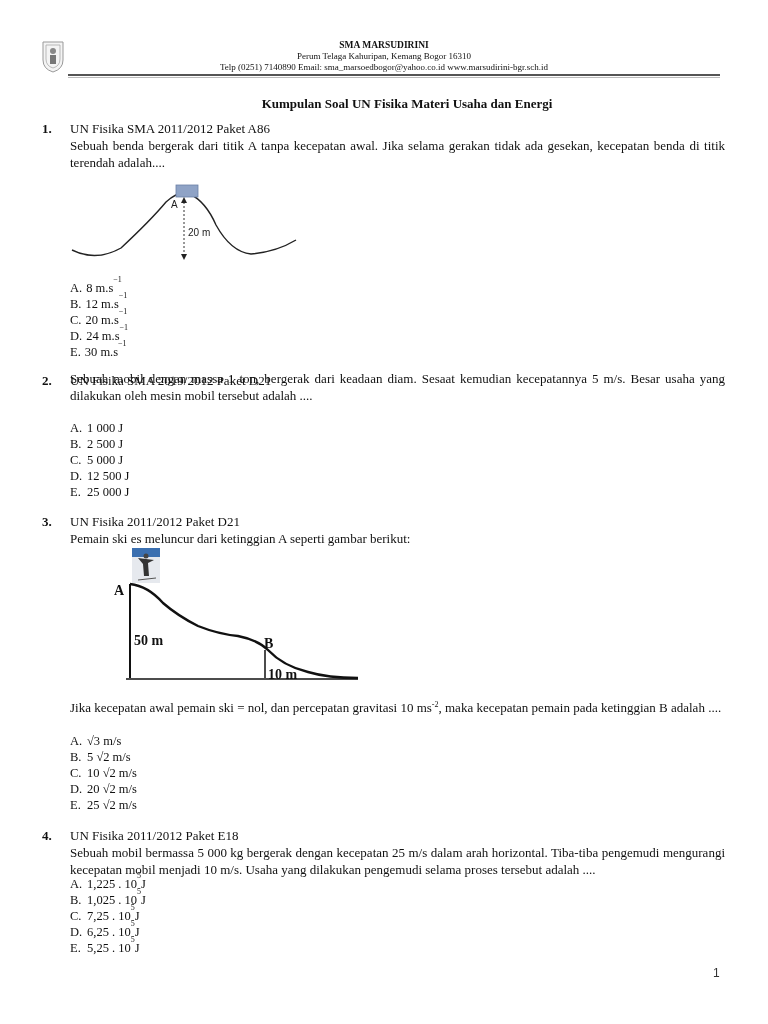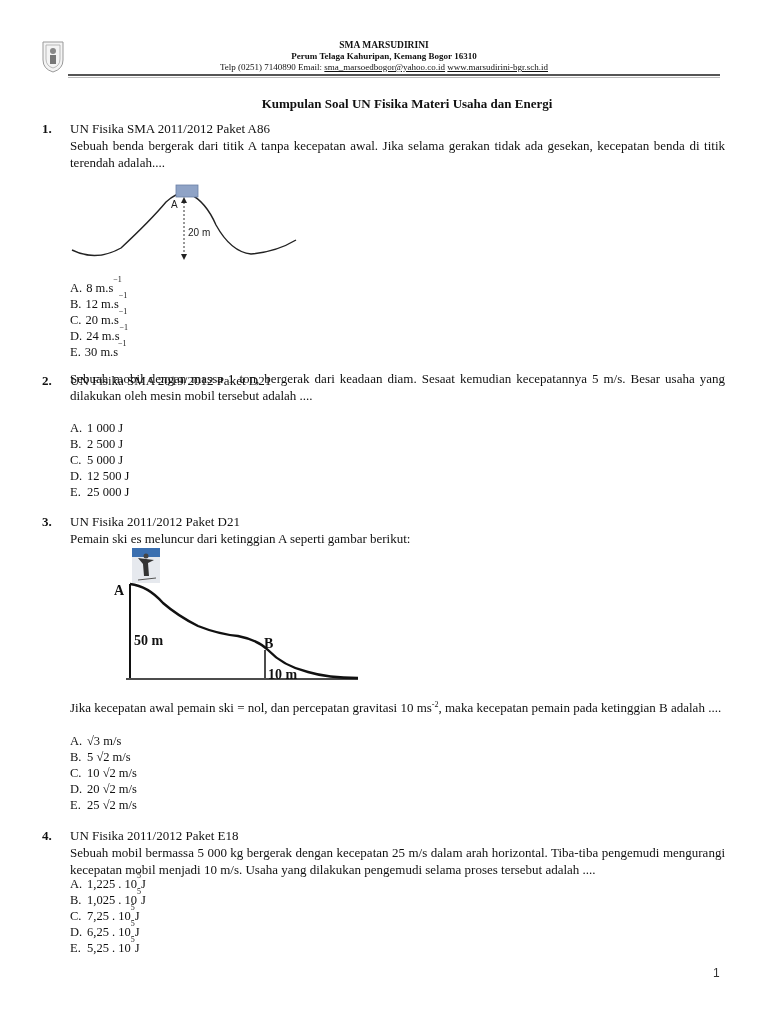--- a/index.html
+++ b/index.html
@@ -1,23 +1,23 @@
 <!DOCTYPE html>
 <html><head>
 <meta charset="utf-8">
 <style>
   html, body { margin:0; padding:0; background:#ffffff; }
   body { width:768px; height:1024px; position:relative; overflow:hidden;
          font-family:"Liberation Serif", serif; color:#111; }
   .abs { position:absolute; }
   .hdr { left:0; width:768px; text-align:center; font-size:9px; line-height:11px; }
   .hdr-name { top:40px; font-weight:bold; font-size:9.5px; }
-  .hdr-addr { top:51px;font-weight:bold; }
+  .hdr-addr { top:51px; }
   .hdr-contact { top:62px; }
-  .hdr-contact span.link { text-decoration:underline; }
+  .hdr-contact span.link { }
   .hdr-rule { left:68px; top:74px; width:652px; height:0; border-top:2px solid #555; }
   .hdr-rule2 { left:68px; top:77px; width:652px; height:0; border-top:1px solid #bbb; }
   .logo { left:40px; top:38px; width:26px; height:36px; }
   .doc-title { left:0; top:96px; width:768px; text-align:center; font-weight:bold; font-size:13px;padding-left:23px; }
   .qnum { left:42px; font-weight:bold; font-size:13px; }
   .qhead { left:70px; font-weight:normal; font-size:13px; }
   .qtext { left:70px; width:655px; font-size:13px; line-height:17px; text-align:justify;font-family:Liberation Serif, serif; }
   .opts { left:70px; font-size:12.5px; line-height:16px; }
   .opts .row { display:flex; }
   .opts .lbl { width:17px; }

